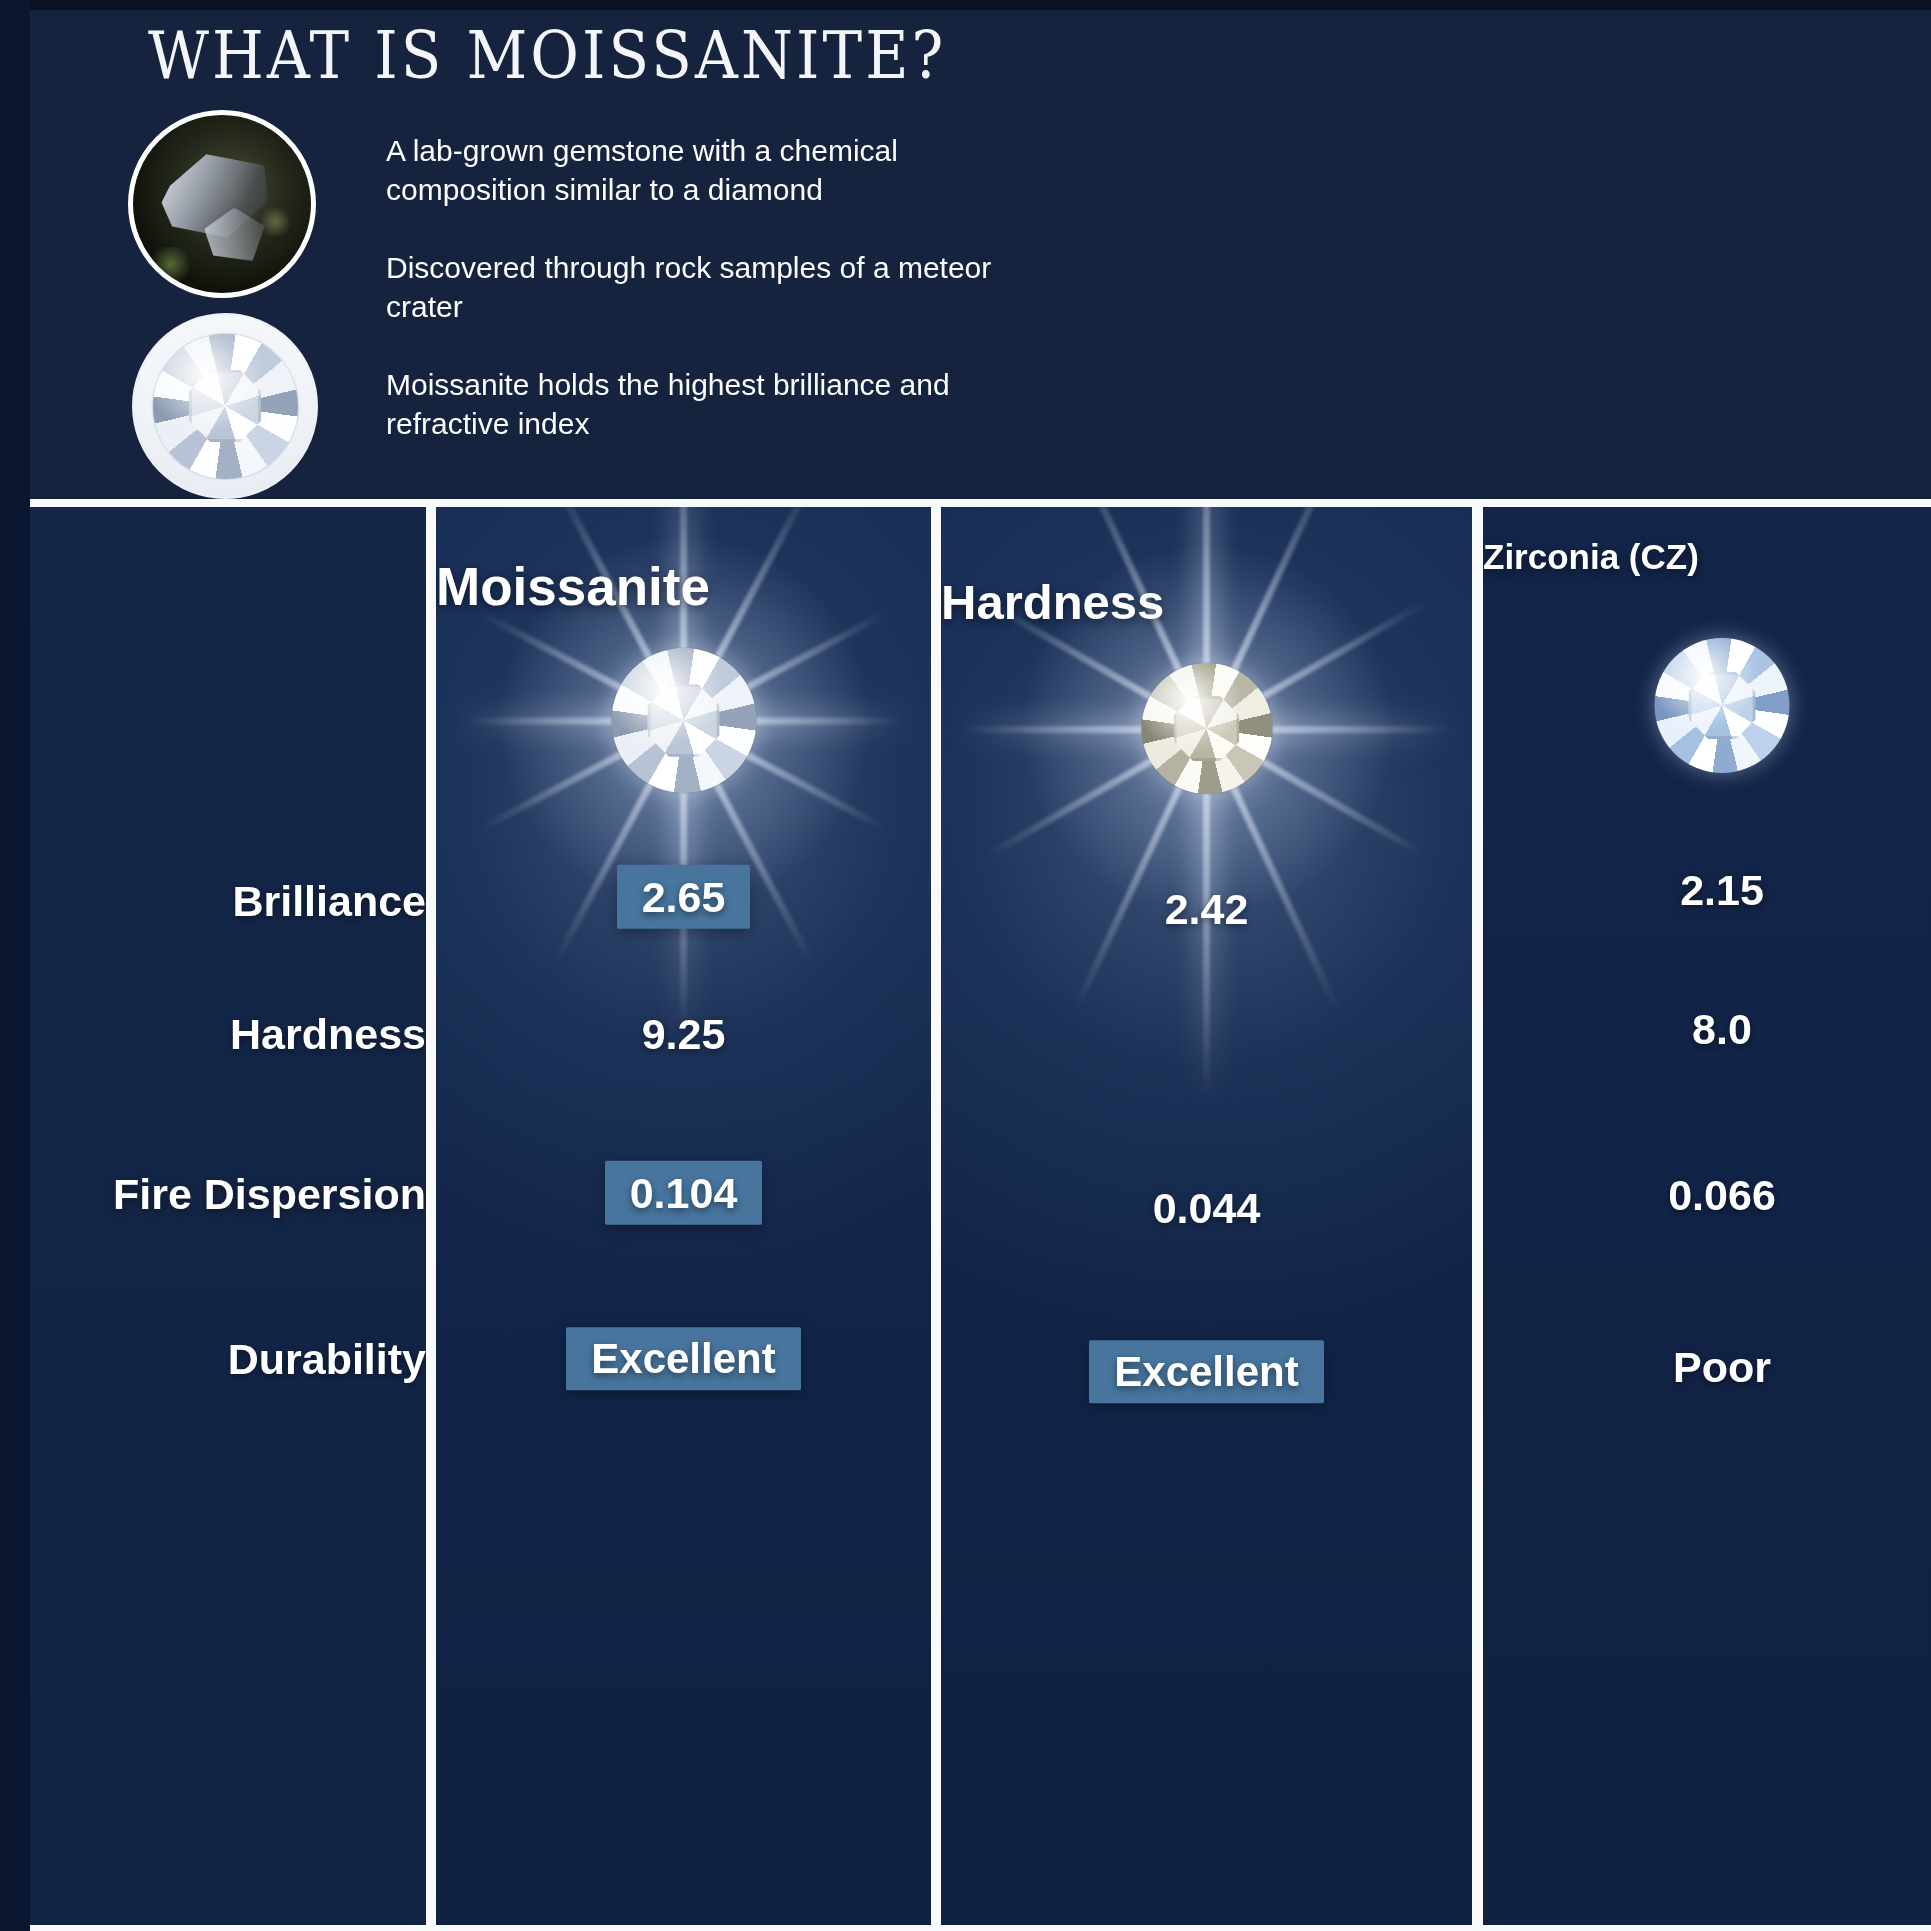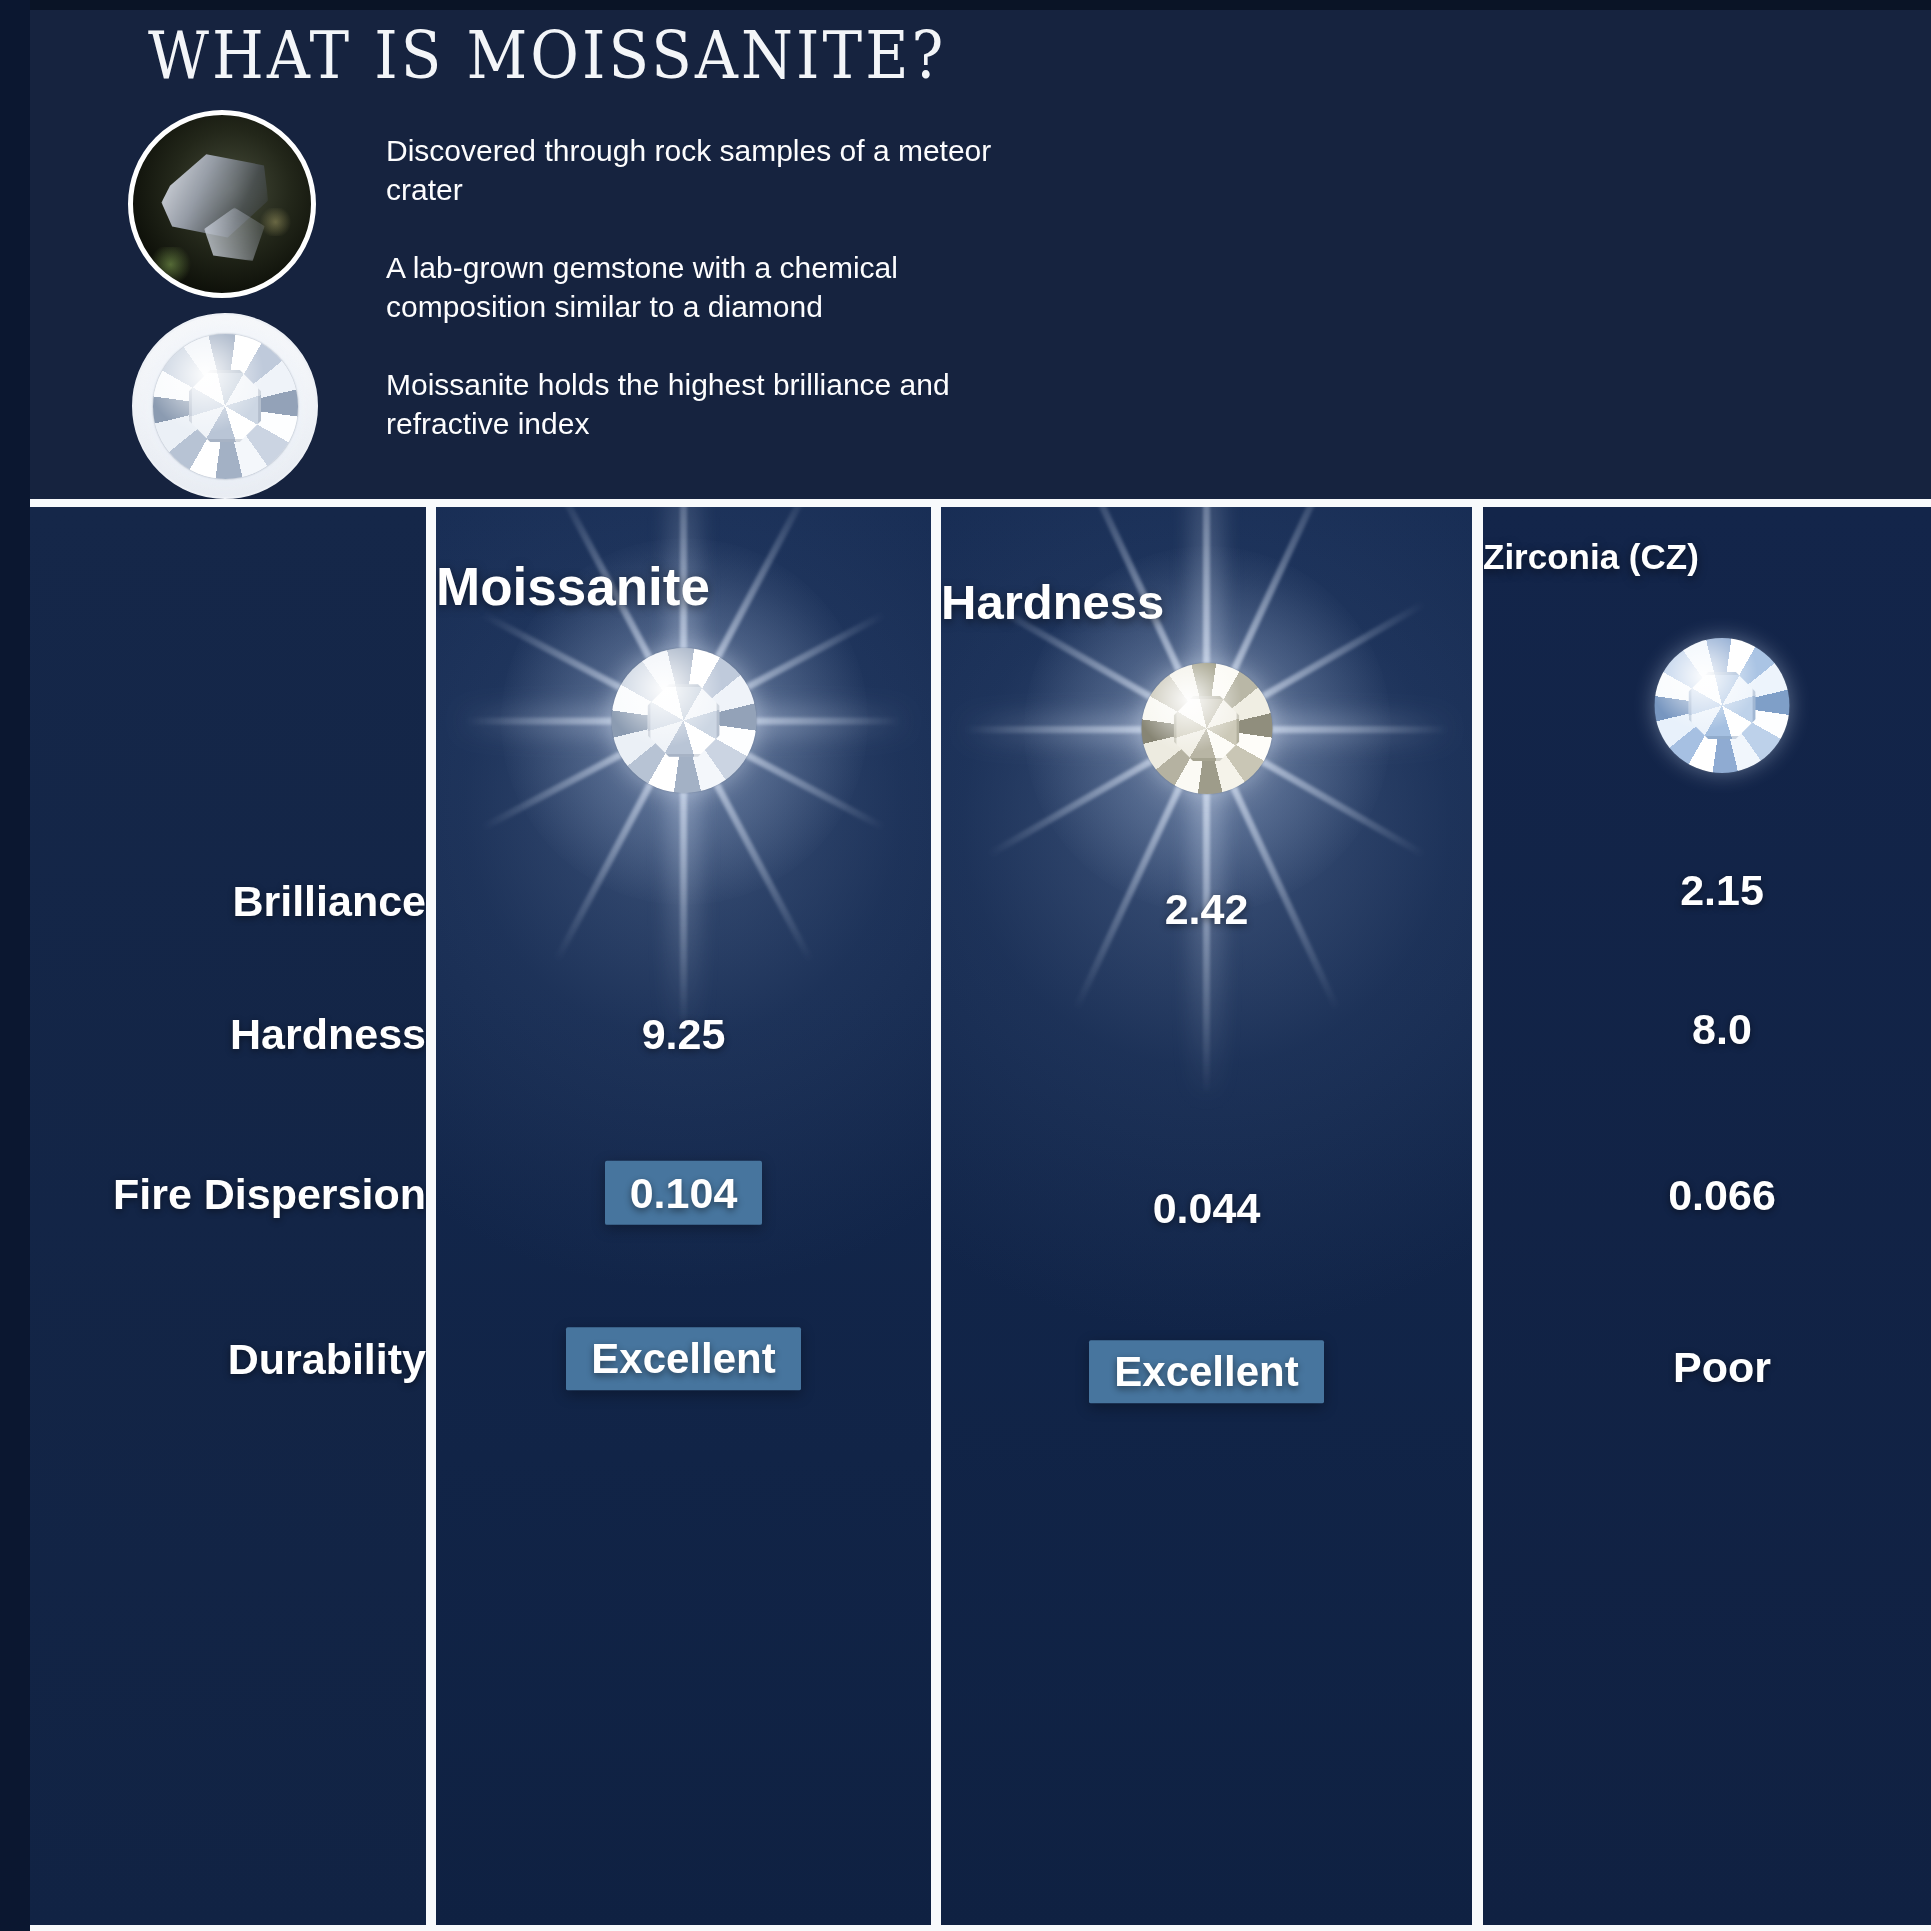--- a/index.html
+++ b/index.html
@@ -114,22 +114,22 @@
       <div class="gemholder">
         <div class="gem gem-moi">
           <i class="f"></i>
           <i class="t"></i>
           <i class="s"></i>
         </div>
       </div>
     </div>
 
     <div class="bullets">
+      <p>A lab-grown gemstone with a chemical composition similar to a diamond</p>
       <p>Discovered through rock samples of a meteor crater</p>
-      <p>A lab-grown gemstone with a chemical composition similar to a diamond</p>
       <p>Moissanite holds the highest brilliance and refractive index</p>
     </div>
   </section>
 
   <div class="hr"></div>
 
   <section class="table">
 
     <div class="col col-labels">
       <div class="rowlabel" style="top:394px">Brilliance</div>
@@ -151,20 +151,21 @@
         <i class="ray" style="--a:152deg;--h:541px"></i>
       </div>
       <div class="colheader" style="top:79px;font-size:53px">Moissanite</div>
       <div class="gemwrap" style="top:141px;width:145px;height:145px">
         <div class="gem gem-moi">
           <i class="f"></i>
           <i class="t"></i>
           <i class="s"></i>
         </div>
       </div>
+      <div class="val" style="top:390px"><span class="hl">2.65</span></div>
       <div class="val" style="top:527px">9.25</div>
       <div class="val" style="top:686px"><span class="hl">0.104</span></div>
       <div class="val" style="top:852px;font-size:42px"><span class="hl">Excellent</span></div>
     </div>
 
     <div class="col col-dia">
       <div class="burst" style="top:222px">
         <i class="glow"></i>
         <i class="beam" style="--a:0deg;--h:753px"></i>
         <i class="beam" style="--a:90deg;--h:502px"></i>

